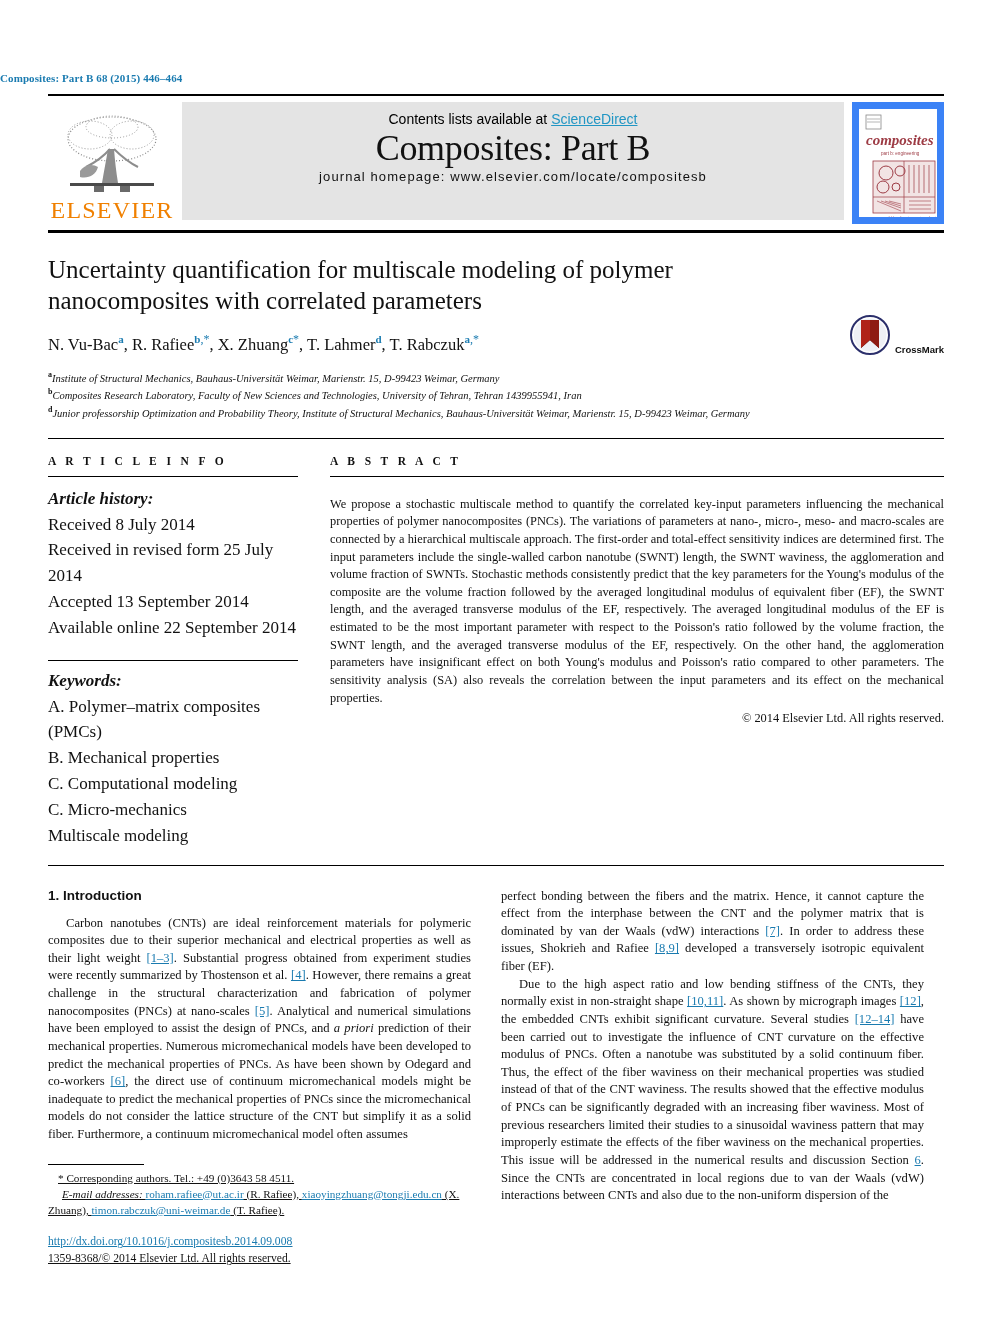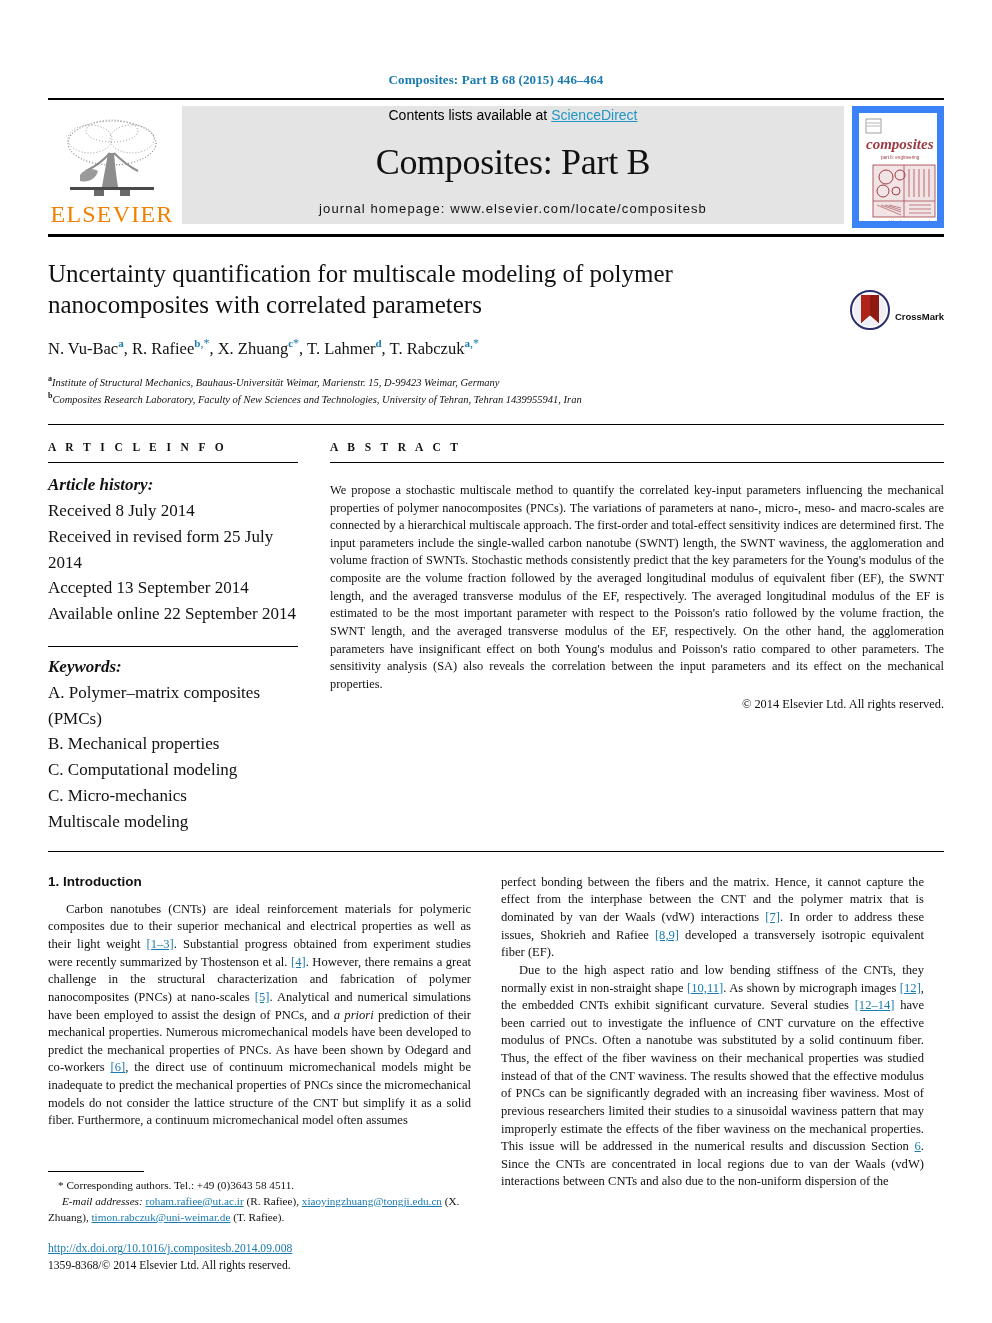--- a/index.html
+++ b/index.html
@@ -18,23 +18,23 @@
   .page {
     position: relative;
     width: 992px;
     height: 1323px;
     padding: 0;
     box-sizing: border-box;
   }
 
   
   .running-head {
-    text-align: center;
-    font-family: "Liberation Serif", serif;
-    font-size: 13px;
+    text-align: left;
+    font-family: "Liberation Serif", serif;
+    font-size: 11px;
     font-weight: bold;
     color: #1a7bb0;
     padding-top: 72px;
     letter-spacing: 0.1px;
   }
 
   
   .masthead-wrap {
     margin: 10px 48px 0 48px;
     border-top: 2.5px solid #000;
@@ -62,23 +62,22 @@
     letter-spacing: 1.2px;
     line-height: 1;
     margin-top: 1px;
   }
   .center-panel {
     flex: 1 1 auto;
     background: #e4e4e4;
     margin: 0 8px 4px 6px;
     display: flex;
     flex-direction: column;
-    justify-content: space-between;
     align-items: center;
-    padding: 1px 0 8px 0;
+    padding: 9px 0 8px 0;
     box-sizing: border-box;
   }
   .contents-line {
     font-size: 14px;
     font-family: "Liberation Sans", sans-serif;
     color: #000;
   }
   .sd-link { color: #2196c4; }
   .journal-title {
     font-size: 36px;
@@ -124,21 +123,21 @@
     font-family: "Liberation Serif", serif;
     font-size: 16.5px;
     margin-top: 16px;
     color: #111;
   }
   .authors .aff-mark { color: #1a7bb0; font-size: 11px; vertical-align: super; font-weight: bold; }
   .authors .corr-mark { color: #1a7bb0; font-size: 12px; vertical-align: super; }
   .crossmark {
     flex: 0 0 118px;
     display: flex;
-    align-items: center;
+    align-items: flex-end;
     justify-content: flex-end;
     gap: 5px;
     padding-top: 2px;
   }
   .crossmark-label {
     font-family: "Liberation Sans", sans-serif;
     font-size: 9.5px;
     font-weight: bold;
     color: #111;
     margin-top: 14px;
@@ -224,23 +223,24 @@
     hyphens: auto;
   }
   p.body-p + p.body-p { margin-top: 0; }
   .ref { color: #1a7bb0; }
 
   
   .footnote-area {
     position: absolute;
     left: 48px;
     width: 437px;
-    bottom: 48px;
-    font-family: "Liberation Serif", serif;
-    color: #111;
+    bottom: 55px;
+    font-family: "Liberation Serif", serif;
+    color: #111;
+    text-decoration: underline;
   }
   .fn-rule { border-top: 1.3px solid #000; width: 96px; margin-bottom: 5px; }
   .fn-line {
     font-size: 11.2px;
     line-height: 1.45;
   }
   .fn-line .lbl { font-style: italic; }
   .mail { color: #1a7bb0; }
   .doi-block { margin-top: 16px; font-size: 11.6px; line-height: 1.45; }
   .doi-link { color: #1a7bb0; }
@@ -338,20 +338,21 @@
         <path d="M11 5 L29 5 L29 33 L20 25 L11 33 Z" fill="#b02318"></path>
         <path d="M20 5 L29 5 L29 33 L20 25 Z" fill="#8e1b12"></path>
       </svg>
       <span class="crossmark-label">CrossMark</span>
     </div>
   </div>
 
   <div class="affiliations">
       <div><span class="sup">a</span>Institute of Structural Mechanics, Bauhaus-Universität Weimar, Marienstr. 15, D-99423 Weimar, Germany</div>
       <div><span class="sup">b</span>Composites Research Laboratory, Faculty of New Sciences and Technologies, University of Tehran, Tehran 1439955941, Iran</div>
+      <div><span class="sup">d</span>Junior professorship Optimization and Probability Theory, Institute of Structural Mechanics, Bauhaus-Universität Weimar, Marienstr. 15, D-99423 Weimar, Germany</div>
     </div>
 
   <div class="rule-thin" style="margin-top:16px;"></div>
 
   <div class="info-abstract">
 
     <div class="col-info">
       <div class="sec-head">A R T I C L E   I N F O</div>
       <div class="hr-under"></div>
       <div class="info-body">

